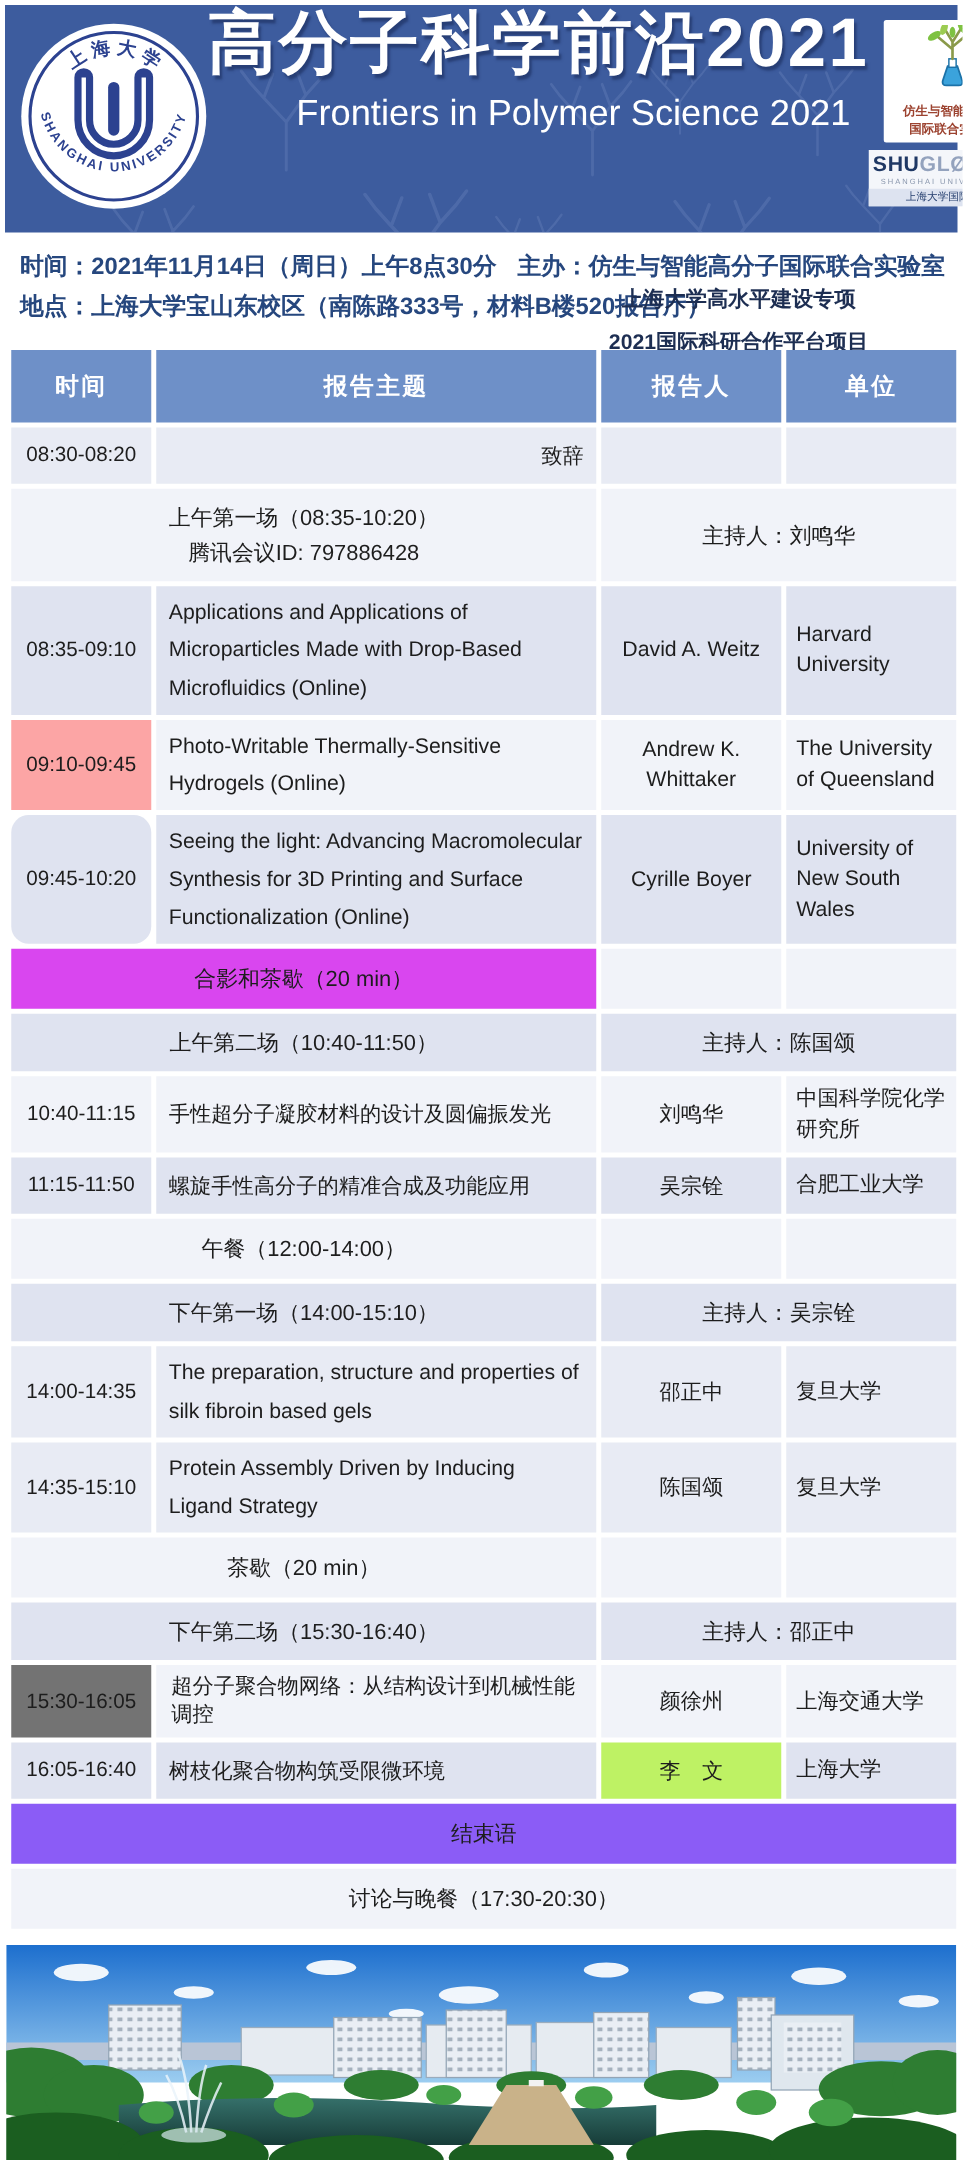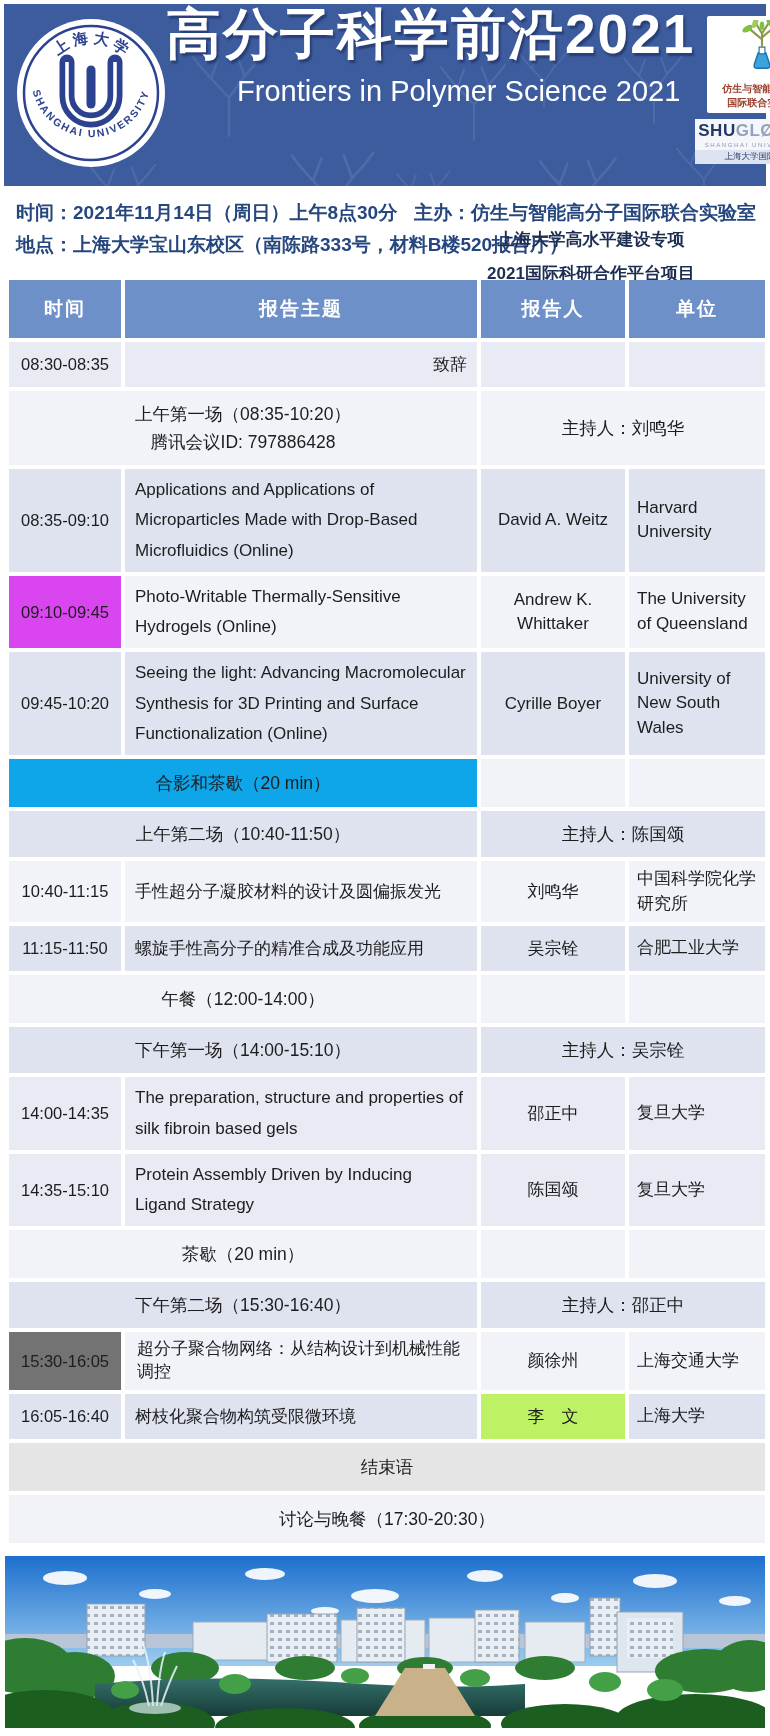--- a/index.html
+++ b/index.html
@@ -159,52 +159,52 @@
   <thead>
     <tr>
         <th style="background: rgb(110, 144, 200);">时间</th>
         <th style="background: rgb(110, 144, 200);">报告主题</th>
         <th style="background: rgb(110, 144, 200);">报告人</th>
         <th style="background: rgb(110, 144, 200);">单位</th>
       </tr>
   </thead>
   <tbody>
       <tr>
-        <td class="c-time" style="background: rgb(232, 235, 244);">08:30-08:35</td>
+        <td class="c-time" style="background: rgb(232, 235, 244);">08:30-08:20</td>
         <td class="c-topic" style="background: rgb(232, 235, 244); text-align: right;">致辞</td>
         <td class="c-speaker" style="background: rgb(232, 235, 244);"></td>
         <td class="c-org" style="background: rgb(232, 235, 244);"></td>
       </tr>
       <tr>
         <td colspan="2" class="c-session" style="background: rgb(241, 243, 249);">
           <div>上午第一场（08:35-10:20）</div>
           <div>腾讯会议ID: 797886428</div>
         </td>
         <td colspan="2" class="c-host" style="background: rgb(241, 243, 249);">主持人：刘鸣华</td>
       </tr>
       <tr>
         <td class="c-time" style="background: rgb(223, 227, 240);">08:35-09:10</td>
         <td class="c-topic en" style="background: rgb(223, 227, 240);">Applications and Applications of Microparticles Made with Drop-Based Microfluidics (Online)</td>
         <td class="c-speaker" style="background: rgb(223, 227, 240);">David A. Weitz</td>
         <td class="c-org" style="background: rgb(223, 227, 240);">Harvard University</td>
       </tr>
       <tr>
-        <td class="c-time" style="background: #d946ef; text-align: center;">09:10-09:45</td>
+        <td class="c-time" style="background: #fca5a5; text-align: center;">09:10-09:45</td>
         <td class="c-topic en" style="background: rgb(241, 243, 249);">Photo-Writable Thermally-Sensitive Hydrogels (Online)</td>
         <td class="c-speaker" style="background: rgb(241, 243, 249);">Andrew K. Whittaker</td>
         <td class="c-org" style="background: rgb(241, 243, 249);">The University of Queensland</td>
       </tr>
       <tr>
-        <td class="c-time" style="background: rgb(223, 227, 240);">09:45-10:20</td>
+        <td class="c-time" style="background: rgb(223, 227, 240); border-radius: 14px;">09:45-10:20</td>
         <td class="c-topic en" style="background: rgb(223, 227, 240);">Seeing the light: Advancing Macromolecular Synthesis for 3D Printing and Surface Functionalization (Online)</td>
         <td class="c-speaker" style="background: rgb(223, 227, 240);">Cyrille Boyer</td>
         <td class="c-org" style="background: rgb(223, 227, 240);">University of New South Wales</td>
       </tr>
       <tr>
-        <td colspan="2" class="c-break" style="background: #0ea5e9;">合影和茶歇（20 min）</td>
+        <td colspan="2" class="c-break" style="background: #d946ef;">合影和茶歇（20 min）</td>
         <td class="c-speaker" style="background: rgb(241, 243, 249);"></td>
         <td class="c-org" style="background: rgb(241, 243, 249);"></td>
       </tr>
       <tr>
         <td colspan="2" class="c-session" style="background: rgb(223, 227, 240);">
           <div>上午第二场（10:40-11:50）</div>
         </td>
         <td colspan="2" class="c-host" style="background: rgb(223, 227, 240);">主持人：陈国颂</td>
       </tr>
       <tr>
@@ -259,21 +259,21 @@
         <td class="c-speaker" style="background: rgb(241, 243, 249);">颜徐州</td>
         <td class="c-org" style="background: rgb(241, 243, 249);">上海交通大学</td>
       </tr>
       <tr>
         <td class="c-time" style="background: rgb(223, 227, 240);">16:05-16:40</td>
         <td class="c-topic" style="background: rgb(223, 227, 240);">树枝化聚合物构筑受限微环境</td>
         <td class="c-speaker" style="background: #bef264;">李　文</td>
         <td class="c-org" style="background: rgb(223, 227, 240);">上海大学</td>
       </tr>
       <tr>
-        <td colspan="4" class="c-full" style="background: #e5e5e5;">结束语</td>
+        <td colspan="4" class="c-full" style="background: #8b5cf6;">结束语</td>
       </tr>
       <tr>
         <td colspan="4" class="c-full" style="background: rgb(241, 243, 249);">讨论与晚餐（17:30-20:30）</td>
       </tr>
     </tbody>
 </table>
 
 <svg class="photo" viewBox="0 0 760 172" preserveAspectRatio="none">
   <defs>
     <linearGradient id="sky" x1="0" y1="0" x2="0" y2="1">

